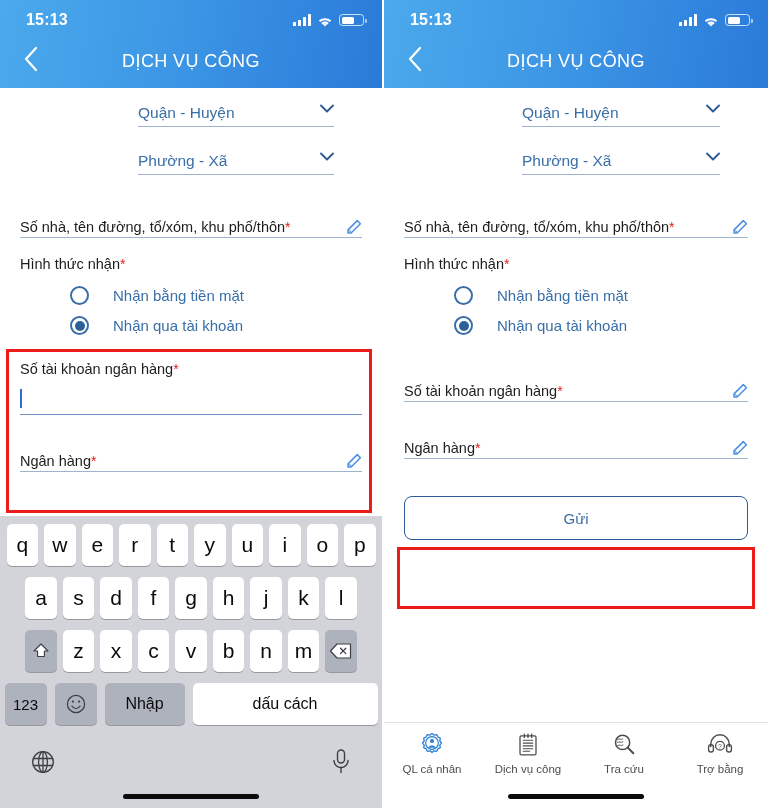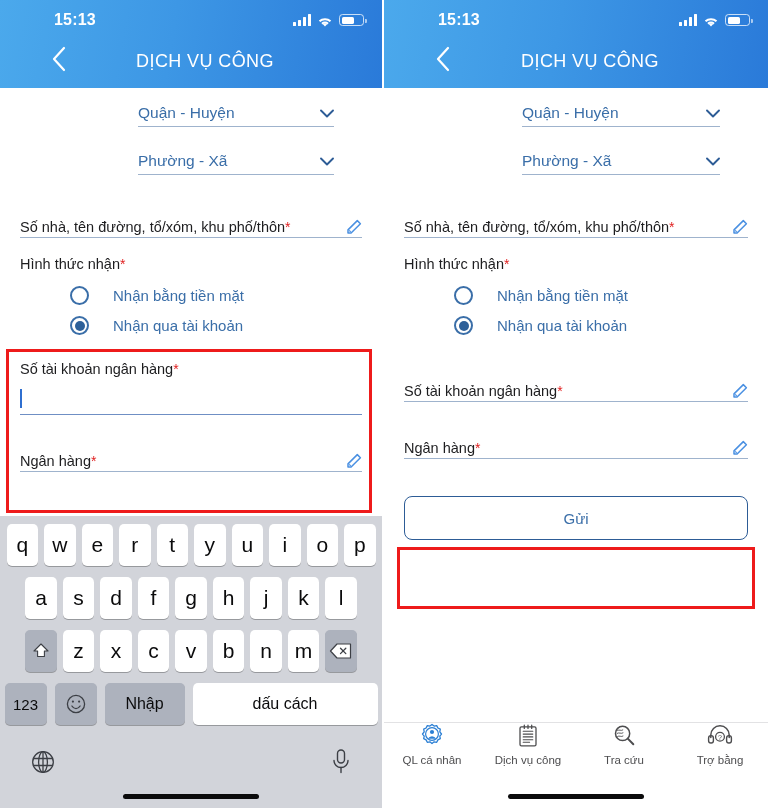--- a/index.html
+++ b/index.html
@@ -11,21 +11,20 @@
   }
   .screens { display: flex; width: 768px; height: 808px; }
   .phone { width: 384px; height: 808px; position: relative; background: #fff; overflow: hidden; }
   .phone.left { border-right: 2px solid #ffffff; }
 
   
   .header {
     height: 88px; width: 100%;
     background: linear-gradient(100deg, #4ba9ec 0%, #3d97e5 45%, #2a7ad9 100%);
     position: relative;
-    padding-left: 28px;
   }
   .statusbar {
     height: 34px; display: flex; align-items: center;
     justify-content: space-between; padding: 6px 18px 0 26px;
   }
   .clock { color: #fff; font-size: 16px; font-weight: 600; letter-spacing: .2px; }
   .status-icons { display: flex; align-items: center; gap: 6px; }
   .bars { display: flex; align-items: flex-end; gap: 2px; height: 12px; }
   .bars i { width: 3px; background: #fff; border-radius: .5px; display: block; }
   .bars i:nth-child(1){height:4px} .bars i:nth-child(2){height:6px}
@@ -47,21 +46,21 @@
   .nav-title {
     width: 100%; text-align: center; color: #fff;
     font-size: 18px; letter-spacing: .4px; font-weight: 400;
   }
 
   
   .body { position: relative; padding: 0 20px; }
 
   .select-row {
     margin-left: 118px; margin-right: 28px;
-    display: flex; align-items: center; justify-content: space-between;
+    display: flex; align-items: flex-start; justify-content: space-between;
     border-bottom: 1.6px solid #9fb3cd; padding-bottom: 4px;
   }
   .select-row .lbl { color: #3a6ea8; font-size: 15.5px; }
   .chev { width: 14px; height: 9px; }
 
   .field {
     display: flex; align-items: flex-end; justify-content: space-between;
     border-bottom: 1.4px solid #9fb3cd; padding-bottom: 2px;
   }
   .field .lbl { color: #1d1d1f; font-size: 14.5px; white-space: nowrap; }
@@ -116,21 +115,21 @@
 
   .homebar {
     position:absolute; bottom: 9px; left: 50%; transform: translateX(-50%);
     width: 136px; height: 5px; background: #0b0b0c; border-radius: 3px;
   }
 
   
   .tabbar {
     position: absolute; left: 0; right: 0; bottom: 0; height: 86px;
     border-top: 1px solid #e2e2e4; background: #fff;
-    display: flex; align-items: flex-start; 
+    display: flex; align-items: flex-start; padding-top: 9px;
   }
   .tab { flex: 1; display: flex; flex-direction: column; align-items: center; gap: 5px; }
   .tab .tlabel { font-size: 11.5px; color: #4d4d4f; }
   .tab.active .tlabel { color: #4d4d4f; }
 </style>
 </head>
 <body>
 
 <div class="screens">
 

